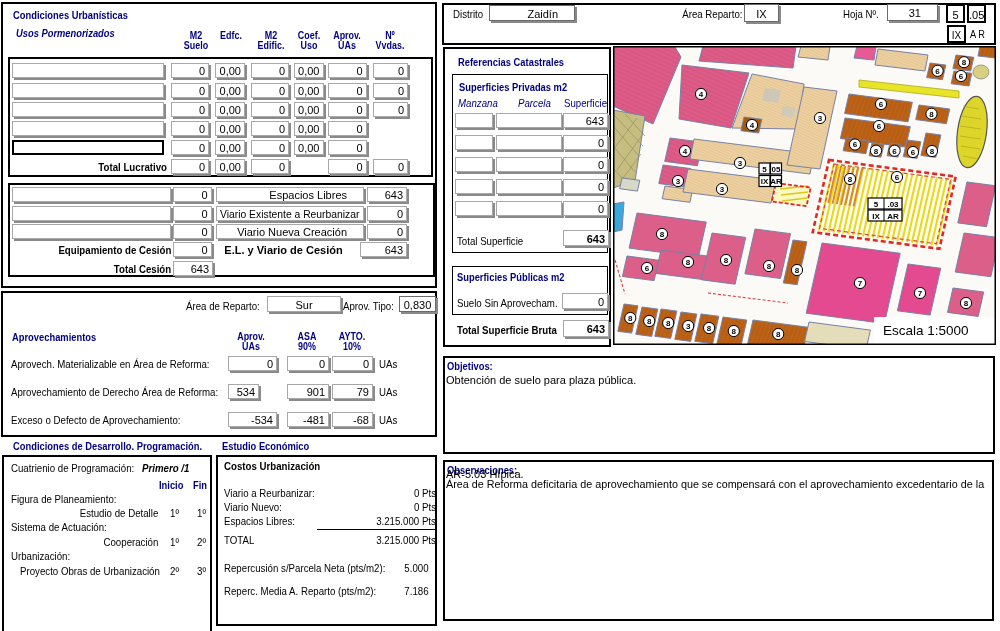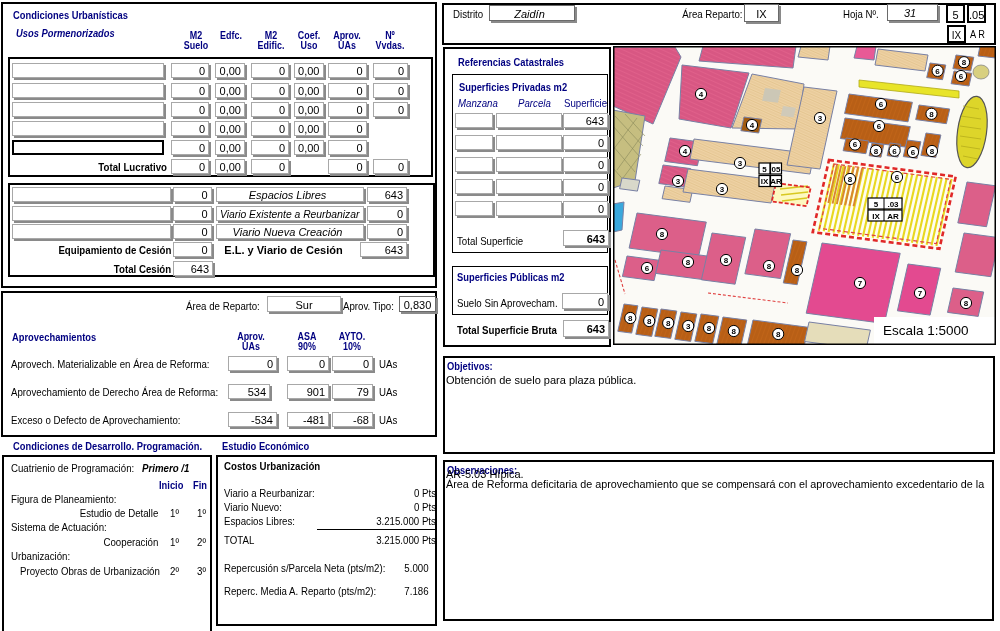--- a/index.html
+++ b/index.html
@@ -2,21 +2,21 @@
 <html><head><meta charset="utf-8">
 <style>
 html,body{margin:0;padding:0;background:#fff;}
 #pg{position:relative;width:1000px;height:631px;background:#fff;overflow:hidden;
  font-family:"Liberation Sans",sans-serif;}
 .bx{position:absolute;border:2px solid #000;background:#fff;box-sizing:border-box;}
 .bx1{position:absolute;border:1px solid #000;background:#fff;box-sizing:border-box;}
 .f{position:absolute;background:#fff;border:1px solid #a8a8a8;box-shadow:2px 2px 0 #8a8a8a;
  box-sizing:border-box;font-size:11px;color:#000;text-align:right;padding-right:3px;overflow:hidden;white-space:nowrap;}
 .fc{text-align:center;padding-right:0;}
-.fl{text-align:center;padding-left:3px;padding-right:8px;font-style:italic;}
+.fl{text-align:right;padding-left:3px;padding-right:16px;}
 .fd{border:1px solid #6a6a6a;}
 .fb{border:2px solid #000;box-shadow:none;}
 .t{position:absolute;font-size:11px;color:#000;white-space:nowrap;transform:scaleX(0.88);transform-origin:0 0;}
 .tr{transform-origin:100% 0;}
 .p{position:absolute;font-size:11px;color:#000;white-space:nowrap;}
 .b{font-weight:bold;}
 .nn{position:absolute;font-size:11px;color:#000080;white-space:nowrap;font-weight:bold;transform:scaleX(0.85);transform-origin:0 0;}
 .hdr{position:absolute;font-size:10.5px;color:#000080;text-align:center;line-height:10px;white-space:nowrap;font-weight:bold;transform:scaleX(0.85);}
 .it{font-style:italic;}
 </style></head><body>
@@ -106,21 +106,21 @@
 <div class="nn" style="left:12px;top:331px;">Aprovechamientos</div>
 <div class="hdr" style="left:221px;top:331px;width:60px;">Aprov.<br>UAs</div>
 <div class="hdr" style="left:277px;top:331px;width:60px;">ASA<br>90%</div>
 <div class="hdr" style="left:322px;top:331px;width:60px;">AYTO.<br>10%</div>
 <div class="t" style="left:11px;top:358px;">Aprovech. Materializable en Área de Reforma:</div>
 <div class="f" style="left:228px;top:356px;width:49px;height:15px;line-height:15px;">0</div>
 <div class="f" style="left:287px;top:356px;width:42px;height:15px;line-height:15px;">0</div>
 <div class="f" style="left:332px;top:356px;width:41px;height:15px;line-height:15px;">0</div>
 <div class="t" style="left:379px;top:358px;">UAs</div>
 <div class="t" style="left:11px;top:386px;">Aprovechamiento de Derecho  Área de Reforma:</div>
-<div class="f" style="left:228px;top:384px;width:42px;height:15px;line-height:15px;">534</div>
+<div class="f" style="left:228px;top:384px;width:31px;height:15px;line-height:15px;">534</div>
 <div class="f" style="left:287px;top:384px;width:42px;height:15px;line-height:15px;">901</div>
 <div class="f" style="left:332px;top:384px;width:41px;height:15px;line-height:15px;">79</div>
 <div class="t" style="left:379px;top:386px;">UAs</div>
 <div class="t" style="left:11px;top:414px;">Exceso o Defecto de Aprovechamiento:</div>
 <div class="f" style="left:228px;top:412px;width:49px;height:15px;line-height:15px;">-534</div>
 <div class="f" style="left:287px;top:412px;width:42px;height:15px;line-height:15px;">-481</div>
 <div class="f" style="left:332px;top:412px;width:41px;height:15px;line-height:15px;">-68</div>
 <div class="t" style="left:379px;top:414px;">UAs</div>
 <div class="nn" style="left:13px;top:440px;">Condiciones de Desarrollo. Programación.</div>
 <div class="t" style="left:11px;top:462px;">Cuatrienio de Programación:</div>

